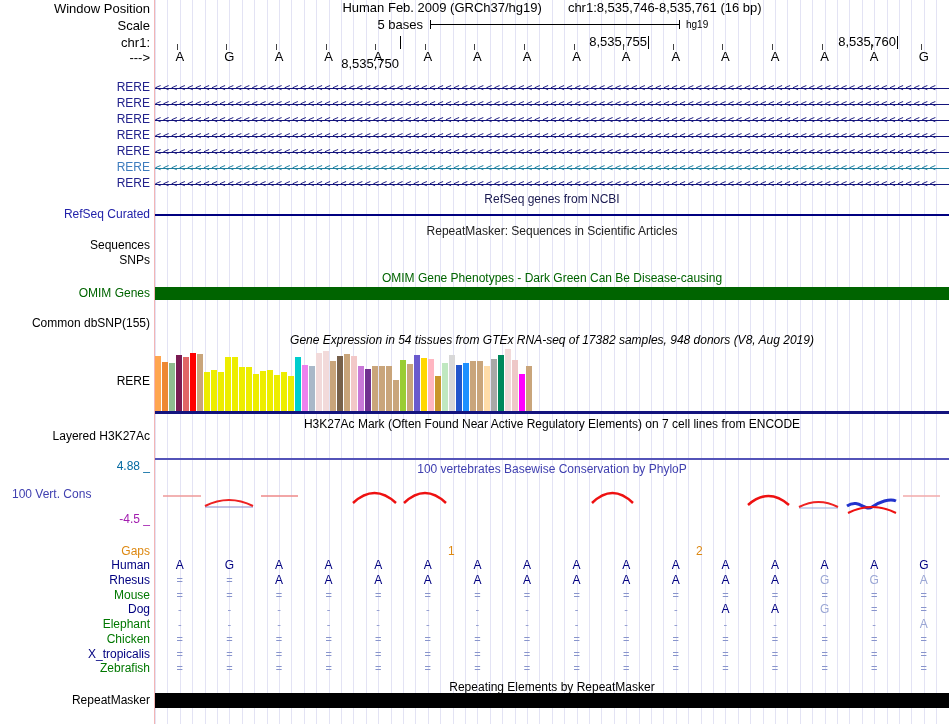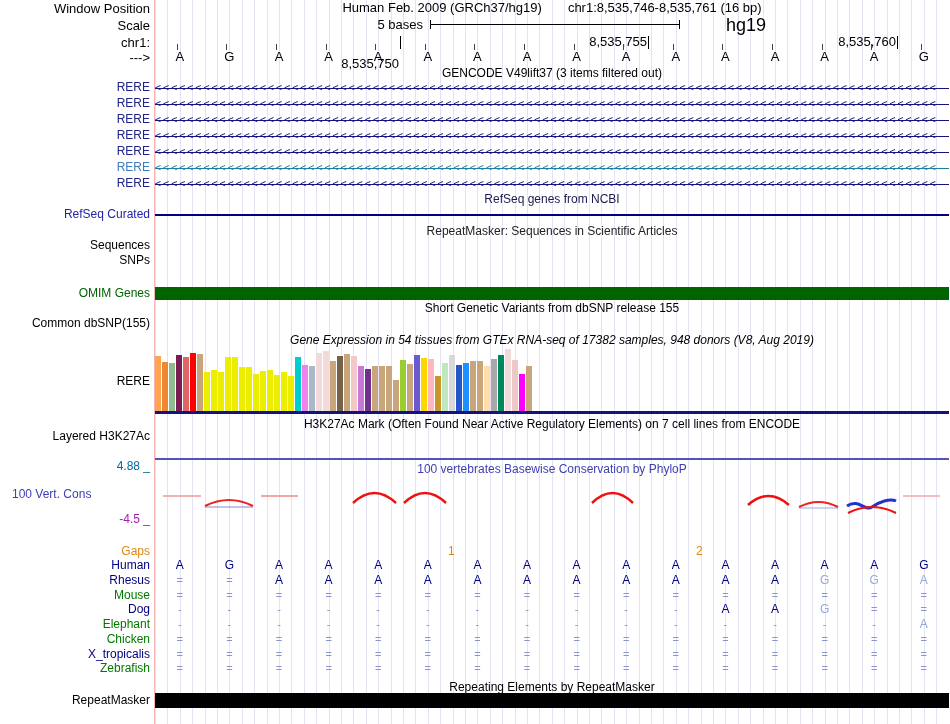--- a/index.html
+++ b/index.html
@@ -51,21 +51,21 @@
 
   <div class="lbl big" style="top:1px;">Window Position</div>
   <div style="position:absolute;left:155px;top:1px;width:794px;display:flex;justify-content:center;gap:26px;font-size:13px;height:14px;line-height:14px;">
     <span>Human Feb. 2009 (GRCh37/hg19)</span>
     <span>chr1:8,535,746-8,535,761 (16 bp)</span>
   </div>
 
   <div class="lbl big" style="top:18px;">Scale</div>
   <div style="position:absolute;left:155px;top:18px;width:268px;text-align:right;font-size:13px;height:14px;line-height:14px;">5 bases</div>
   <div class="ruler"></div>
-  <div style="position:absolute;left:686px;top:18px;font-size:18px;height:14px;line-height:14px;margin-left:40px;">hg19</div>
+  <div style="position:absolute;left:686px;top:18px;font-size:10px;height:14px;line-height:14px;">hg19</div>
 
   <div class="lbl big" style="top:35px;">chr1:</div>
   <div id="coord-row">
       <div class="coordtx" style="left: 315px; top: 35px; margin-top: 22px;">8,535,750</div>
       <div class="tick" style="left: 400px; top: 36px; height: 13px;"></div>
       <div class="coordtx" style="left: 563px; top: 35px;">8,535,755</div>
       <div class="tick" style="left: 648px; top: 36px; height: 13px;"></div>
       <div class="coordtx" style="left: 812px; top: 35px;">8,535,760</div>
       <div class="tick" style="left: 897px; top: 36px; height: 13px;"></div>
       <div class="mtick" style="left: 176.8px; top: 44px;"></div>
@@ -99,21 +99,20 @@
       <div class="base" style="left: 551.8px; top: 50px;">A</div>
       <div class="base" style="left: 601.4px; top: 50px;">A</div>
       <div class="base" style="left: 651px; top: 50px;">A</div>
       <div class="base" style="left: 700.6px; top: 50px;">A</div>
       <div class="base" style="left: 750.2px; top: 50px;">A</div>
       <div class="base" style="left: 799.8px; top: 50px;">A</div>
       <div class="base" style="left: 849.4px; top: 50px;">A</div>
       <div class="base" style="left: 899px; top: 50px;">G</div>
     </div>
 
-  <div class="ctr" style="top:66px;">GENCODE V49lift37 (3 items filtered out)</div>
   <div id="gene-rows">
       <div class="lbl geneD" style="top: 80px;">RERE</div>
       <div class="arrowrow" style="top: 82px; color: rgb(20, 20, 124);">
         <div class="ln"></div>
         <div class="tx">&lt;&lt;&lt;&lt;&lt;&lt;&lt;&lt;&lt;&lt;&lt;&lt;&lt;&lt;&lt;&lt;&lt;&lt;&lt;&lt;&lt;&lt;&lt;&lt;&lt;&lt;&lt;&lt;&lt;&lt;&lt;&lt;&lt;&lt;&lt;&lt;&lt;&lt;&lt;&lt;&lt;&lt;&lt;&lt;&lt;&lt;&lt;&lt;&lt;&lt;&lt;&lt;&lt;&lt;&lt;&lt;&lt;&lt;&lt;&lt;&lt;&lt;&lt;&lt;&lt;&lt;&lt;&lt;&lt;&lt;&lt;&lt;&lt;&lt;&lt;&lt;&lt;&lt;&lt;&lt;&lt;&lt;&lt;&lt;&lt;&lt;&lt;&lt;&lt;&lt;&lt;&lt;&lt;&lt;&lt;&lt;&lt;</div>
       </div>
       <div class="lbl geneD" style="top: 96px;">RERE</div>
       <div class="arrowrow" style="top: 98px; color: rgb(20, 20, 124);">
         <div class="ln"></div>
         <div class="tx">&lt;&lt;&lt;&lt;&lt;&lt;&lt;&lt;&lt;&lt;&lt;&lt;&lt;&lt;&lt;&lt;&lt;&lt;&lt;&lt;&lt;&lt;&lt;&lt;&lt;&lt;&lt;&lt;&lt;&lt;&lt;&lt;&lt;&lt;&lt;&lt;&lt;&lt;&lt;&lt;&lt;&lt;&lt;&lt;&lt;&lt;&lt;&lt;&lt;&lt;&lt;&lt;&lt;&lt;&lt;&lt;&lt;&lt;&lt;&lt;&lt;&lt;&lt;&lt;&lt;&lt;&lt;&lt;&lt;&lt;&lt;&lt;&lt;&lt;&lt;&lt;&lt;&lt;&lt;&lt;&lt;&lt;&lt;&lt;&lt;&lt;&lt;&lt;&lt;&lt;&lt;&lt;&lt;&lt;&lt;&lt;&lt;</div>
@@ -146,24 +145,24 @@
     </div>
 
   <div class="ctr refseqt" style="top:192px;">RefSeq genes from NCBI</div>
   <div class="lbl" style="top:207px;color:#2222aa;">RefSeq Curated</div>
   <div class="line" style="top:214px;height:2px;background:#000080;"></div>
 
   <div class="ctr" style="top:224px;color:#222;">RepeatMasker: Sequences in Scientific Articles</div>
   <div class="lbl" style="top:238px;">Sequences</div>
   <div class="lbl" style="top:253px;">SNPs</div>
 
+  <div class="ctr omimc" style="top:271px;">OMIM Gene Phenotypes - Dark Green Can Be Disease-causing</div>
   <div class="lbl omimc" style="top:286px;">OMIM Genes</div>
   <div class="line" style="top:287px;height:13px;background:#006400;"></div>
 
-  <div class="ctr" style="top:301px;">Short Genetic Variants from dbSNP release 155</div>
   <div class="lbl" style="top:316px;">Common dbSNP(155)</div>
 
   <div class="ctr" style="top:333px;font-style:italic;">Gene Expression in 54 tissues from GTEx RNA-seq of 17382 samples, 948 donors (V8, Aug 2019)</div>
   <div class="lbl" style="top:374px;">RERE</div>
   <div class="bar-strip" id="gtex-bars">
       <div style="height: 55px; background: rgb(255, 165, 79);"></div>
       <div style="height: 49px; background: rgb(238, 136, 51);"></div>
       <div style="height: 48px; background: rgb(143, 188, 143);"></div>
       <div style="height: 56px; background: rgb(122, 27, 82);"></div>
       <div style="height: 54px; background: rgb(224, 102, 102);"></div>

